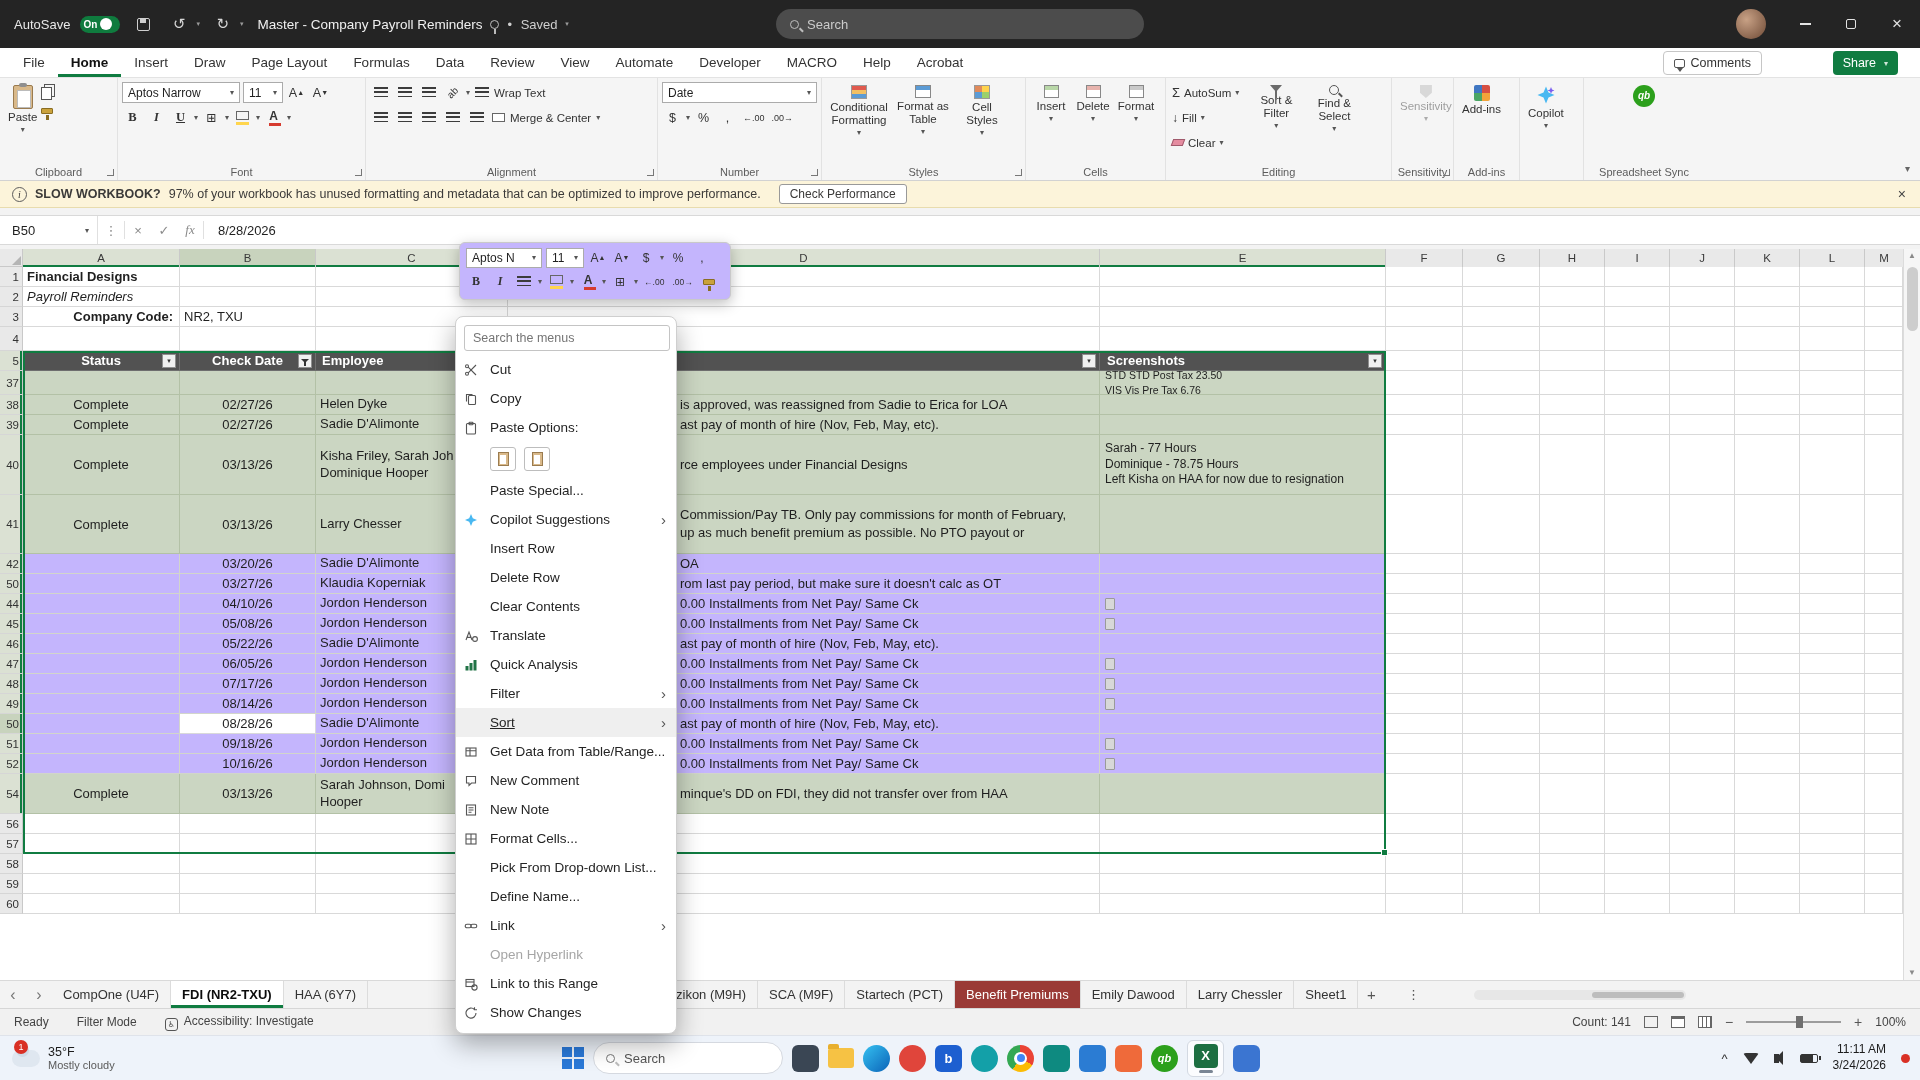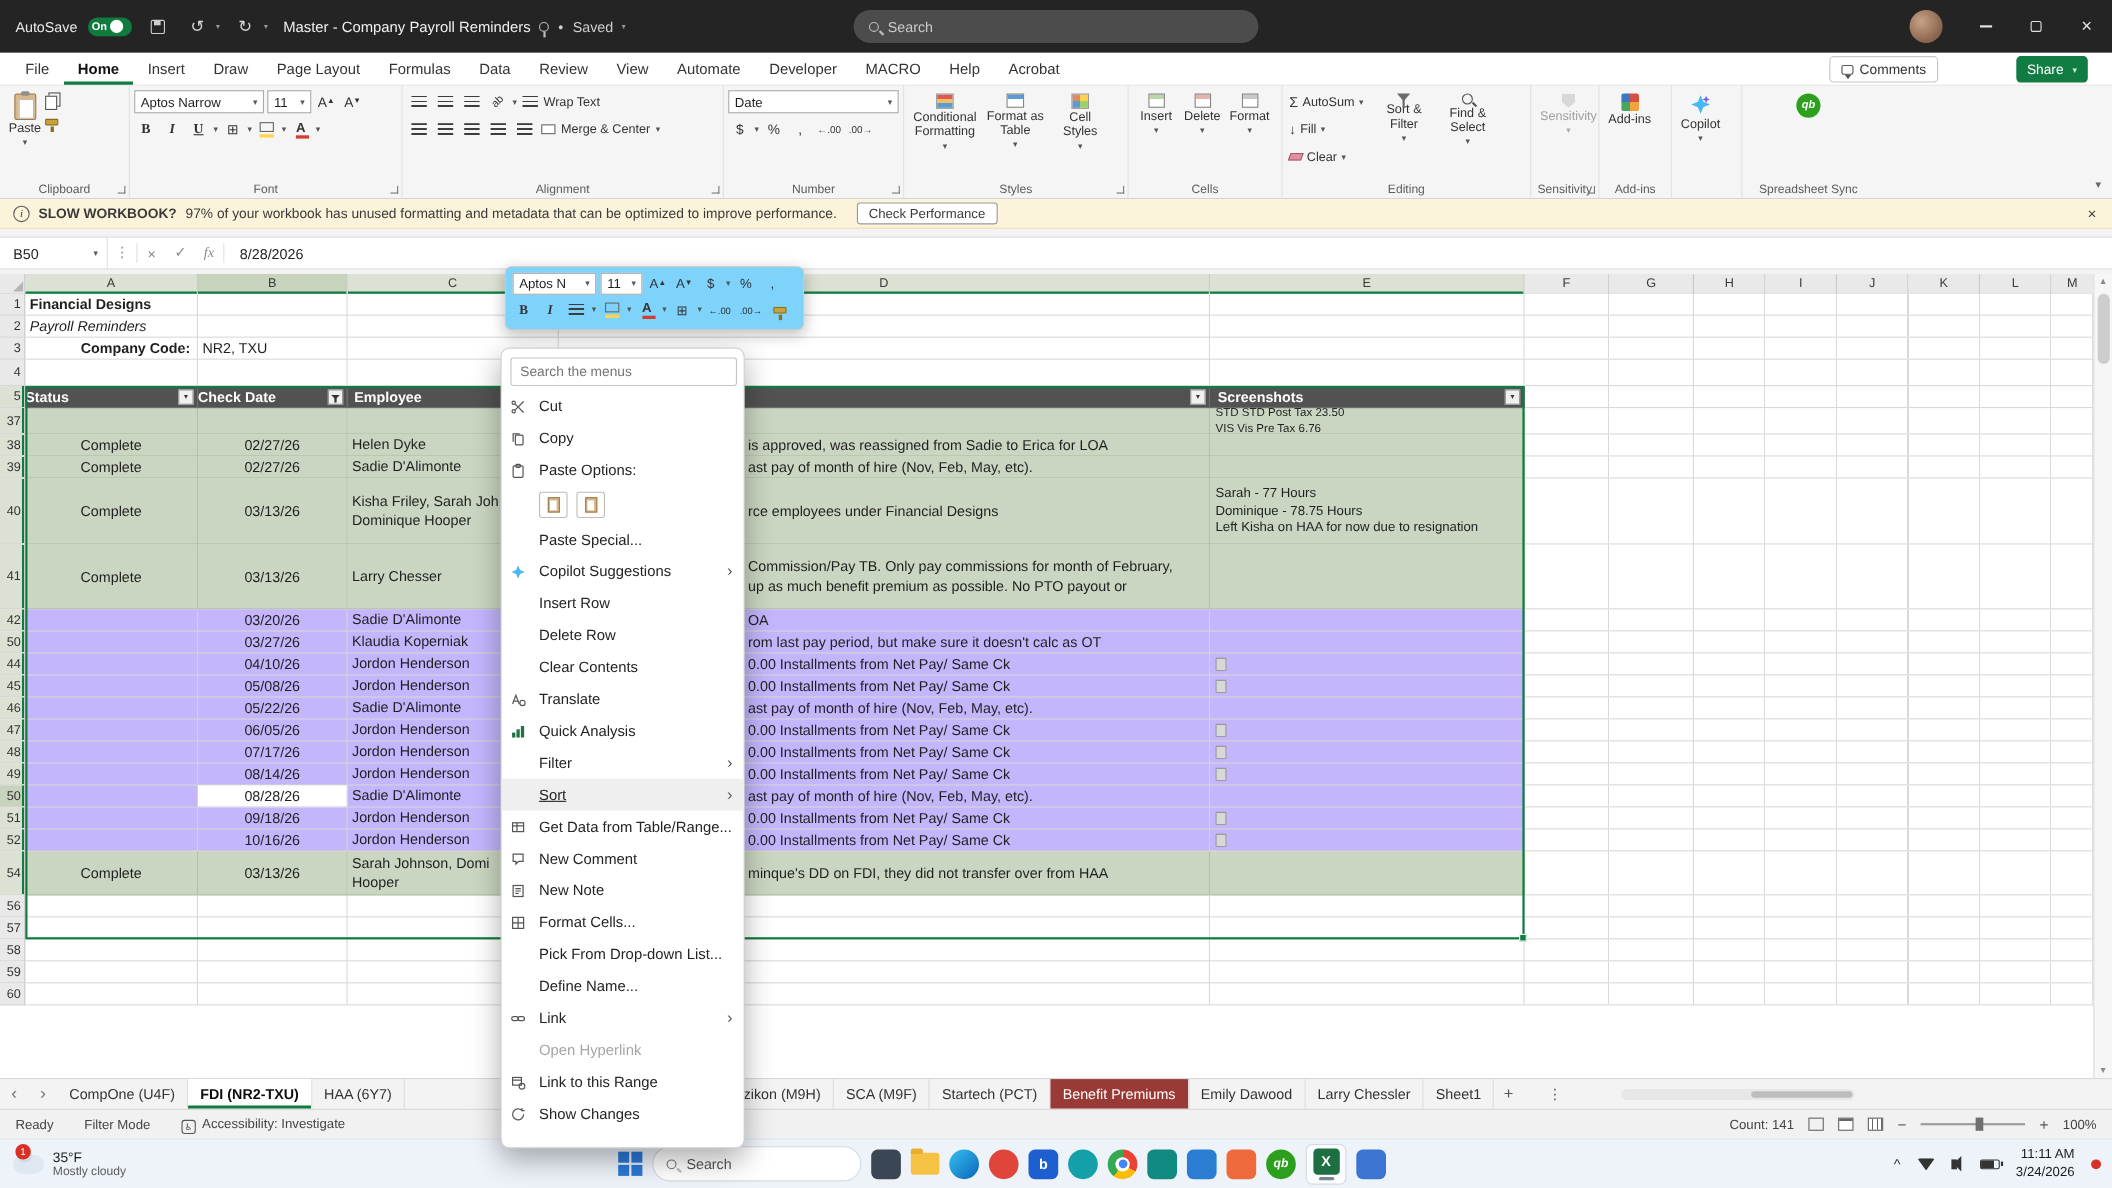--- a/index.html
+++ b/index.html
@@ -125,21 +125,21 @@
 .cB{width:136px;justify-content:center}
 .cC{width:192px;justify-content:flex-start;padding:0 4px}
 .cD{width:592px;justify-content:flex-start}
 .cE{width:286px;justify-content:flex-start;padding:0 5px}
 .f1{width:154px;background:linear-gradient(to right,transparent 76px,#d9d9d9 76px,#d9d9d9 77px,transparent 77px);border-bottom:1px solid #d9d9d9;border-right:1px solid #d9d9d9}
 .f2{width:363px;background:repeating-linear-gradient(to right,transparent 0 64px,#d9d9d9 64px 65px);border-bottom:1px solid #d9d9d9}
 .g{background:#cbd6c2;border-color:#b3c1a6}
 .y{background:#c4b5fd;border-color:#d2d5cb}
 .w{background:#fff}
 .hd{background:#525252;color:#fff;font-weight:bold;border-color:#6e6e6e;position:relative}
-.hlbl{flex:1;text-align:left}
+.hlbl{flex:1;text-align:center}
 .hlbl-l{padding-left:2px}
 .fbtn{position:absolute;right:3px;top:50%;transform:translateY(-50%);width:14px;height:14px;background:#f0f0f0;
   border:1px solid #8f8f8f;color:#333;font-size:7px;display:flex;align-items:center;justify-content:center;font-weight:normal;cursor:pointer}
 .funnel{width:0;height:0;border-left:4px solid transparent;border-right:4px solid transparent;border-top:4.5px solid #333;position:relative}
 .funnel::after{content:"";position:absolute;left:-1px;top:-3px;width:2px;height:6px;background:#333}
 .t1{overflow:visible;white-space:nowrap;font-weight:bold;justify-content:flex-start;padding-left:4px}
 .t2{overflow:visible;white-space:nowrap;font-style:italic;justify-content:flex-start;padding-left:4px}
 .t3r{justify-content:flex-end;font-weight:bold;padding-right:6px}
 .t3v{justify-content:flex-start;font-weight:normal;padding-left:4px}
 .nt{padding-left:172px;white-space:pre;line-height:1.35}
@@ -210,28 +210,28 @@
 #tray{position:absolute;right:10px;display:flex;align-items:center;gap:15px}
 .tray-ic{color:#333;font-size:13px;cursor:pointer}
 .wifi-ic{width:0;height:0;border-left:8px solid transparent;border-right:8px solid transparent;border-top:11px solid #333;border-radius:3px;cursor:pointer}
 .vol-ic{width:5px;height:9px;background:#333;position:relative;margin-right:6px;cursor:pointer}
 .vol-ic::before{content:"";position:absolute;left:2px;top:-2.5px;border-top:7px solid transparent;border-bottom:7px solid transparent;border-right:7px solid #333}
 .bat-ic{width:18px;height:9px;border:1.4px solid #333;border-radius:2px;background:linear-gradient(to right,#333 0 75%,transparent 0);position:relative;cursor:pointer}
 .bat-ic::after{content:"";position:absolute;right:-4px;top:1.5px;width:2px;height:4px;background:#333}
 #clock{text-align:right;font-size:12px;color:#1c1c1c;line-height:1.3;cursor:pointer}
 .reddot{width:9px;height:9px;background:#d93025;border-radius:50%}
 
-#minibar{position:absolute;left:459px;top:242px;width:272px;height:58px;background:#7dd3fc;border:1px solid #c9c9c9;
+#minibar{position:absolute;left:459px;top:242px;width:272px;height:58px;background:#c4b5fd;border:1px solid #c9c9c9;
   border-radius:6px;box-shadow:0 4px 14px rgba(0,0,0,.25);z-index:40;padding:4px 6px;display:flex;flex-direction:column;gap:3px}
 .mrow{display:flex;align-items:center;gap:4px}
 .mbtn{height:21px;min-width:20px;display:flex;align-items:center;justify-content:center;font-size:12px;color:#333;
   padding:0 2px;border-radius:3px;cursor:pointer}
 
 #ctxmenu{position:absolute;left:455px;top:316px;width:222px;background:#fff;border:1px solid #cfcfcf;border-radius:8px;
-  box-shadow:0 10px 26px rgba(0,0,0,.32);z-index:50;padding-bottom:16px}
+  box-shadow:0 10px 26px rgba(0,0,0,.32);z-index:50;padding-bottom:6px}
 #ctx-search{margin:8px 8px 4px 8px;width:206px;height:26px;border:1px solid #c4c4c4;border-radius:3px;padding:0 8px;
   font-size:12.5px;color:#333;font-family:inherit}
 .mi{height:29px;display:flex;align-items:center;padding:0 10px 0 8px;font-size:13.5px;color:#242424;cursor:pointer}
 .mic{width:26px;display:flex;align-items:center;justify-content:flex-start;flex:0 0 26px}
 .mil{flex:1;white-space:nowrap}
 .sub{font-size:15px;color:#555}
 .hl{background:#efefef}
 .hl .mil{text-decoration:underline}
 .dis{color:#a6a6a6;cursor:default}
 .pasteops{height:34px;display:flex;align-items:center;gap:8px;padding-left:34px}

